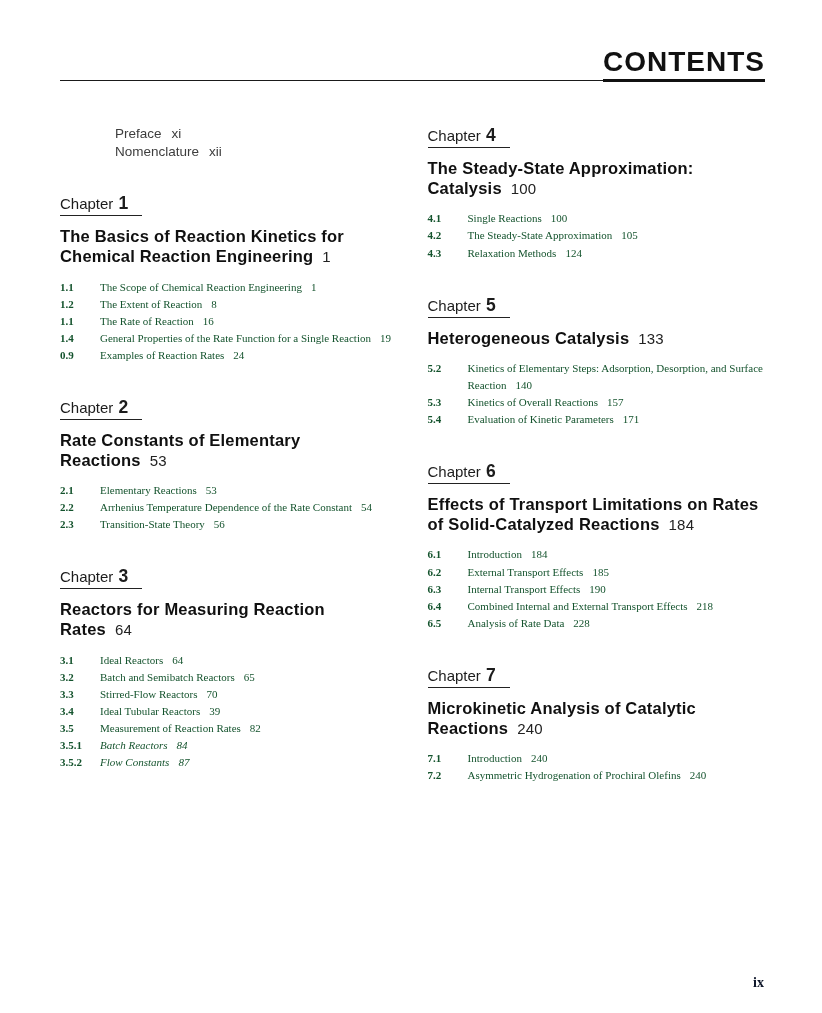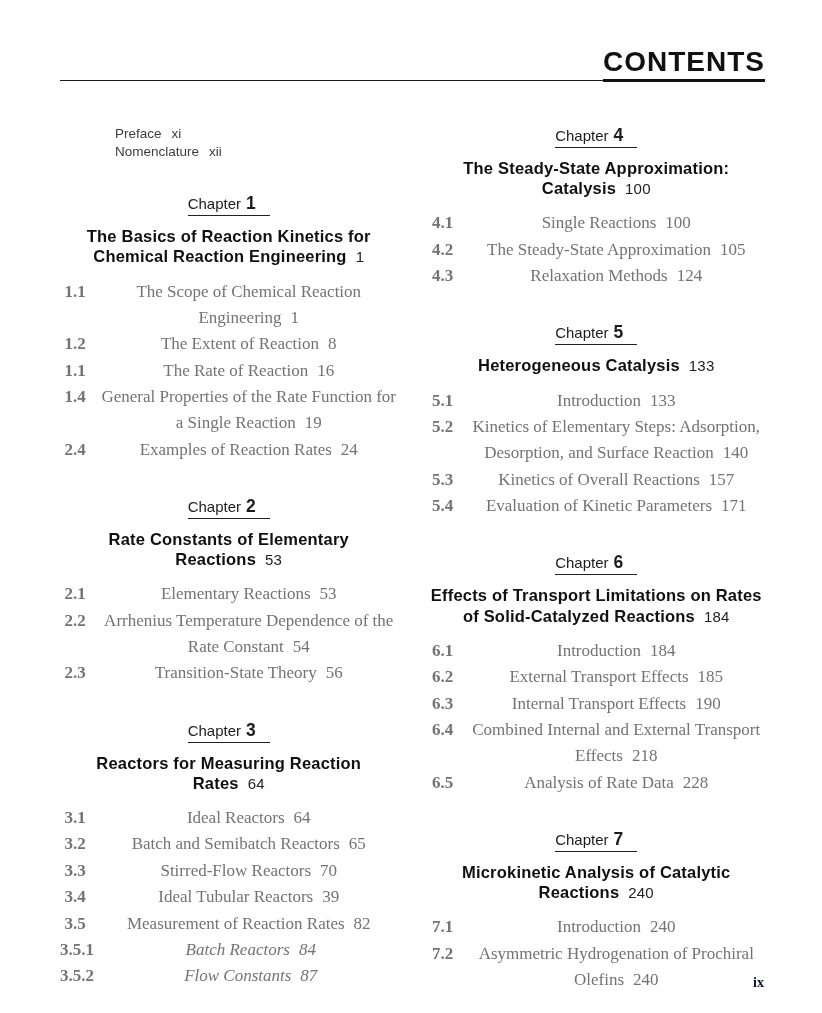--- a/index.html
+++ b/index.html
@@ -39,21 +39,21 @@
 
   .front-matter { margin-left: 55px; }
   .fm-row {
     font-family: "Liberation Sans", sans-serif;
     font-size: 13.5px;
     line-height: 1.3;
     color: #3d3d3d;
   }
   .fm-page { margin-left: 10px; }
 
-  .chapter { margin-top: 33px; text-align: center; }
+  .chapter { margin-top: 33px; }
   .col > :first-child { margin-top: 0; }
 
   .chapter-head {
     display: inline-block;
     margin: 0 0 6px 0;
     padding: 0 14px 1px 0;
     border-bottom: 1.5px solid #222;
     font-family: "Liberation Sans", sans-serif;
     font-size: 15px;
     font-weight: normal;
@@ -79,23 +79,23 @@
     margin-left: 9px;
     color: #222;
   }
   .sections {
     list-style: none;
     margin: 12px 0 0 0;
     padding: 0;
   }
   .section {
     display: flex;
-    font-size: 17px;
+    font-size: 11px;
     line-height: 1.55;
-    color: #737373;
+    color: #14532d;
   }
   .sec-num {
     font-weight: bold;
     min-width: 30px;
     margin-right: 10px;
     white-space: nowrap;
   }
   .sec-title { flex: 1; }
   .sec-page { margin-left: 9px; }
   .section.italic .sec-title { font-style: italic; }
@@ -135,21 +135,21 @@
             </li>
             <li class="section">
               <span class="sec-num">1.1</span>
               <span class="sec-title"><span>The Rate of Reaction</span><span class="sec-page">16</span></span>
             </li>
             <li class="section">
               <span class="sec-num">1.4</span>
               <span class="sec-title"><span>General Properties of the Rate Function for a Single Reaction</span><span class="sec-page">19</span></span>
             </li>
             <li class="section">
-              <span class="sec-num">2.4</span>
+              <span class="sec-num">0.9</span>
               <span class="sec-title"><span>Examples of Reaction Rates</span><span class="sec-page">24</span></span>
             </li>
           </ul></section>
         <section class="chapter"><h2 class="chapter-head"><span class="ch-label">Chapter</span><span class="ch-num">2</span></h2><h3 class="chapter-title"><span>Rate Constants of Elementary Reactions</span><span class="ch-page">53</span></h3><ul class="sections">
             <li class="section">
               <span class="sec-num">2.1</span>
               <span class="sec-title"><span>Elementary Reactions</span><span class="sec-page">53</span></span>
             </li>
             <li class="section">
               <span class="sec-num">2.2</span>
@@ -201,24 +201,20 @@
               <span class="sec-num">4.2</span>
               <span class="sec-title"><span>The Steady-State Approximation</span><span class="sec-page">105</span></span>
             </li>
             <li class="section">
               <span class="sec-num">4.3</span>
               <span class="sec-title"><span>Relaxation Methods</span><span class="sec-page">124</span></span>
             </li>
           </ul></section>
         <section class="chapter"><h2 class="chapter-head"><span class="ch-label">Chapter</span><span class="ch-num">5</span></h2><h3 class="chapter-title"><span>Heterogeneous Catalysis</span><span class="ch-page">133</span></h3><ul class="sections">
             <li class="section">
-              <span class="sec-num">5.1</span>
-              <span class="sec-title"><span>Introduction</span><span class="sec-page">133</span></span>
-            </li>
-            <li class="section">
               <span class="sec-num">5.2</span>
               <span class="sec-title"><span>Kinetics of Elementary Steps: Adsorption, Desorption, and Surface Reaction</span><span class="sec-page">140</span></span>
             </li>
             <li class="section">
               <span class="sec-num">5.3</span>
               <span class="sec-title"><span>Kinetics of Overall Reactions</span><span class="sec-page">157</span></span>
             </li>
             <li class="section">
               <span class="sec-num">5.4</span>
               <span class="sec-title"><span>Evaluation of Kinetic Parameters</span><span class="sec-page">171</span></span>

